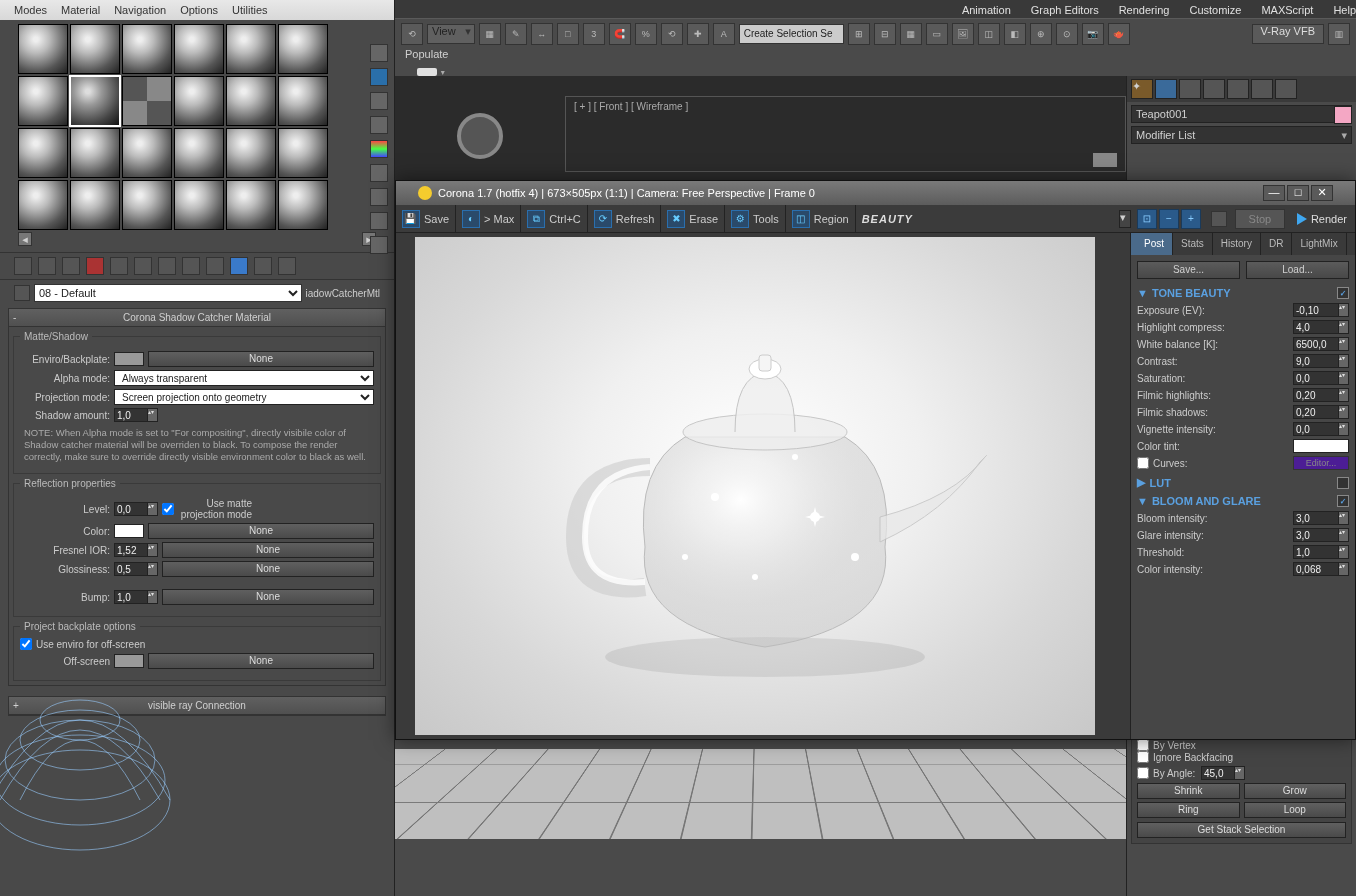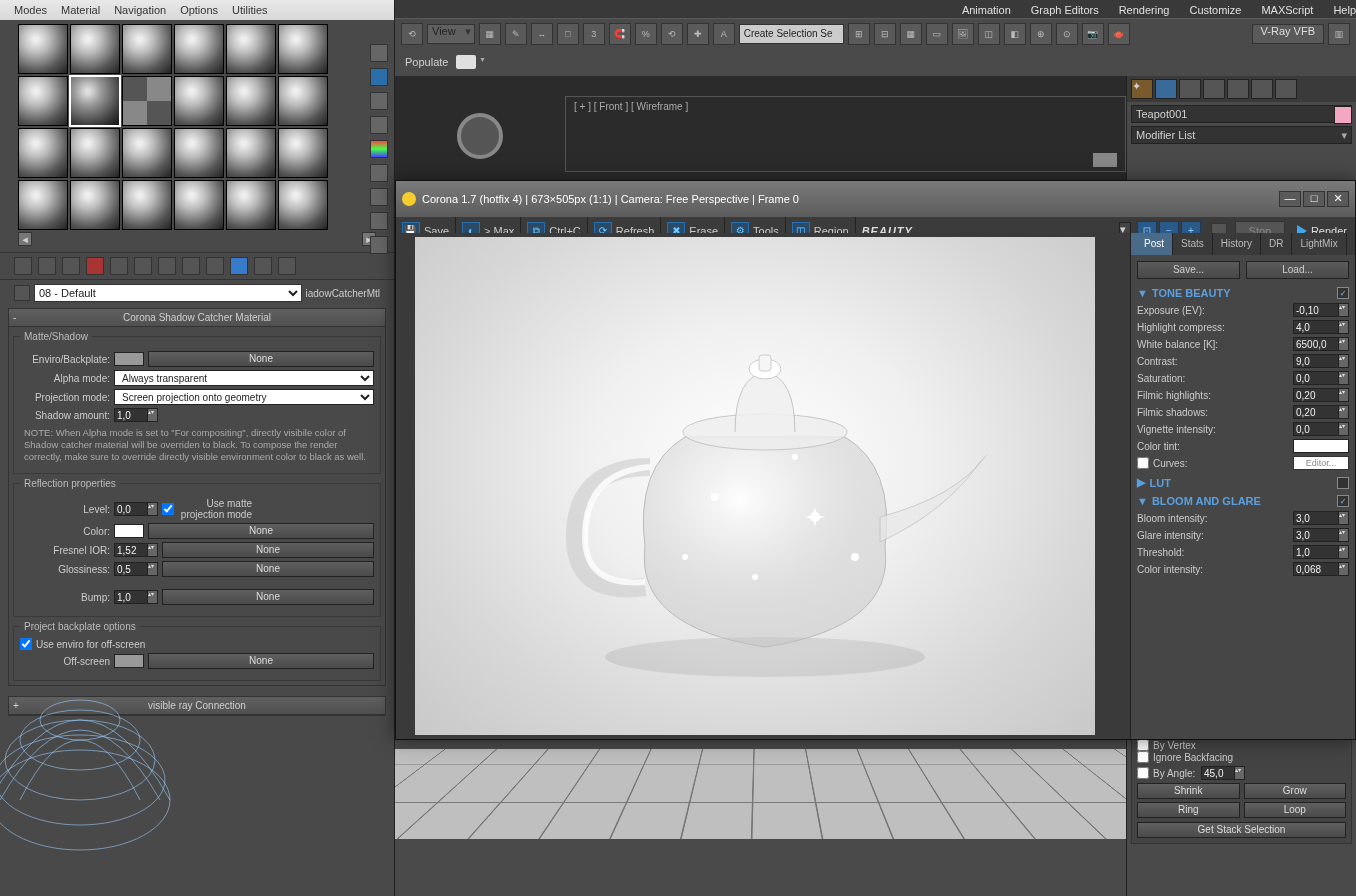--- a/index.html
+++ b/index.html
@@ -73,21 +73,21 @@
 .rp-box { margin:4px; border:1px solid #333; background:#444; padding:5px; font-size:10px;}
 .rp-row { display:flex; align-items:center; gap:4px; margin:3px 0;}
 .rp-row label { width:60px; text-align:left;}
 .rp-btn { height:16px; background:linear-gradient(#606060,#4a4a4a); border:1px solid #222; color:#ddd; text-align:center; line-height:14px; cursor:pointer; font-size:10px; padding:0 6px;}
 .rp-btn.full { width:100%; margin-top:4px;}
 .rp-half { display:flex; gap:4px; }
 .rp-half .rp-btn { flex:1; }
 
 
 .vfb { position:absolute; top:180px; left:395px; right:0; height:560px; background:#484848; border:1px solid #111; box-shadow:0 0 18px rgba(0,0,0,.5);}
-.vfb-title { height:36px; background:linear-gradient(#7a7a7a,#5c5c5c); display:flex; align-items:center; gap:6px; padding:0 6px; color:#fff; font-size:11px;}
+.vfb-title { height:24px; background:linear-gradient(#7a7a7a,#5c5c5c); display:flex; align-items:center; gap:6px; padding:0 22px; color:#fff; font-size:11px;}
 .vfb-title .smiley { width:14px; height:14px; background:#f5cc2e; border-radius:50%; }
 .vfb-title .winbtns { margin-left:auto; display:flex; gap:2px;}
 .vfb-title .winbtns div { width:22px; height:16px; background:#5a5a5a; border:1px solid #333; text-align:center; line-height:13px; cursor:pointer;}
 .vfb-tb { height:28px; background:#3b3b3b; display:flex; align-items:center; gap:0; border-bottom:1px solid #222;}
 .vfb-tb .grp { display:flex; align-items:center; gap:4px; padding:0 6px; border-right:1px solid #222; height:100%;}
 .vfb-tb .ic { width:18px; height:18px; border:1px solid #2a6fae; background:#2a4a6a; display:flex; align-items:center; justify-content:center; color:#6cf; font-size:10px; cursor:pointer;}
 .vfb-tb .lbl { color:#ccc; cursor:pointer;}
 .vfb-tb .beauty { margin-left:6px; font-style:italic; font-weight:bold; color:#ddd; letter-spacing:1px;}
 .vfb-tb .beauty-dd { width:12px; height:18px; background:#444; border:1px solid #222; margin-left:auto; cursor:pointer;}
 .vfb-tb .zoom { display:flex; gap:2px; padding:0 6px;}
@@ -106,23 +106,23 @@
 .vfb-btns { display:flex; gap:6px; margin-bottom:8px;}
 .vfb-btns div { flex:1; height:18px; background:linear-gradient(#5b5b5b,#484848); border:1px solid #222; text-align:center; line-height:16px; cursor:pointer;}
 .sect { margin-bottom:6px; }
 .sect-hdr { display:flex; align-items:center; gap:4px; color:#5aa0e0; font-weight:bold; margin:6px 0 4px; cursor:pointer; font-size:11px;}
 .sect-hdr .tri { color:#5aa0e0; }
 .sect-hdr .ck { margin-left:auto; width:12px; height:12px; border:1px solid #888; background:#333; display:flex; align-items:center; justify-content:center; font-size:8px;}
 .param-row { display:flex; align-items:center; justify-content:space-between; margin:3px 0; }
 .param-row label { color:#ccc; }
 .param-row .spin input { width:46px; }
 .param-row .swatch2 { width:56px; height:14px; background:#fff; border:1px solid #222; cursor:pointer;}
-.param-row .ebtn { width:56px; height:14px; background:#ffffff; border:1px solid #333; color:#888; text-align:center; line-height:12px; font-size:9px;}
-
-.populate-row { display:flex; align-items:center; gap:8px; height:100%;}
+.param-row .ebtn { width:56px; height:14px; background:#4c1d95; border:1px solid #333; color:#888; text-align:center; line-height:12px; font-size:9px;}
+
+.populate-row { display:flex; align-items:center; gap:8px; height:100%;flex-direction:column;}
 .pop-badge { width:20px; height:14px; background:#e0e0e0; border-radius:2px; position:relative;}
 .pop-badge::after { content:"▾"; position:absolute; right:-8px; font-size:8px; color:#aaa;}
 </style>
 </head>
 <body>
 
 <div class="topbar">
   <span>Animation</span>
   <span>Graph Editors</span>
   <span>Rendering</span>

